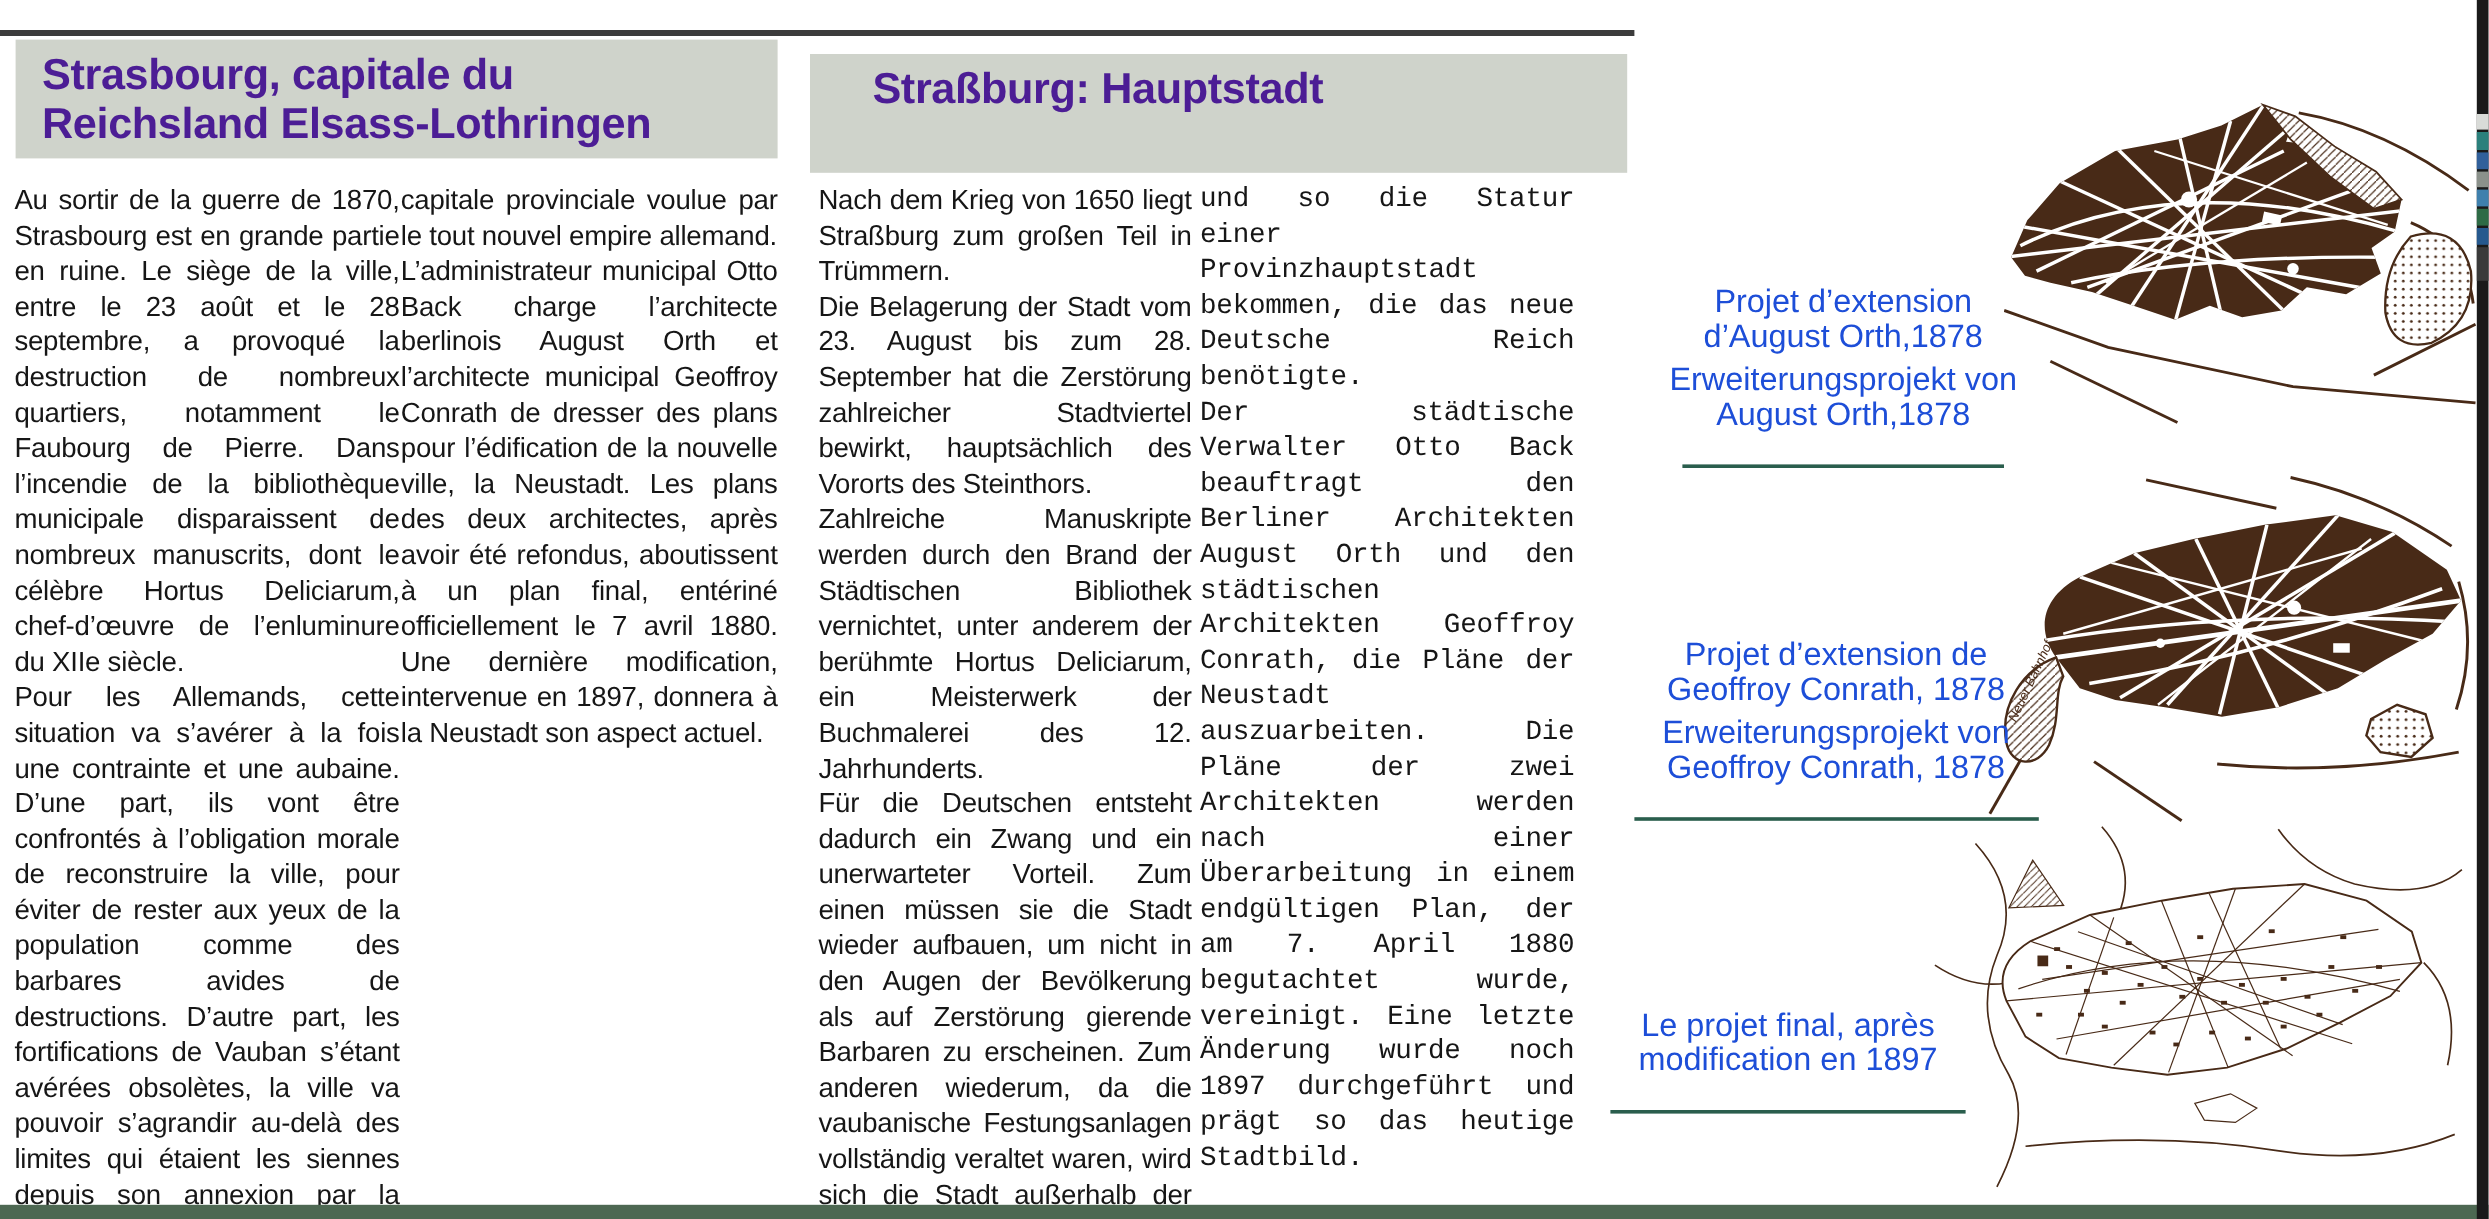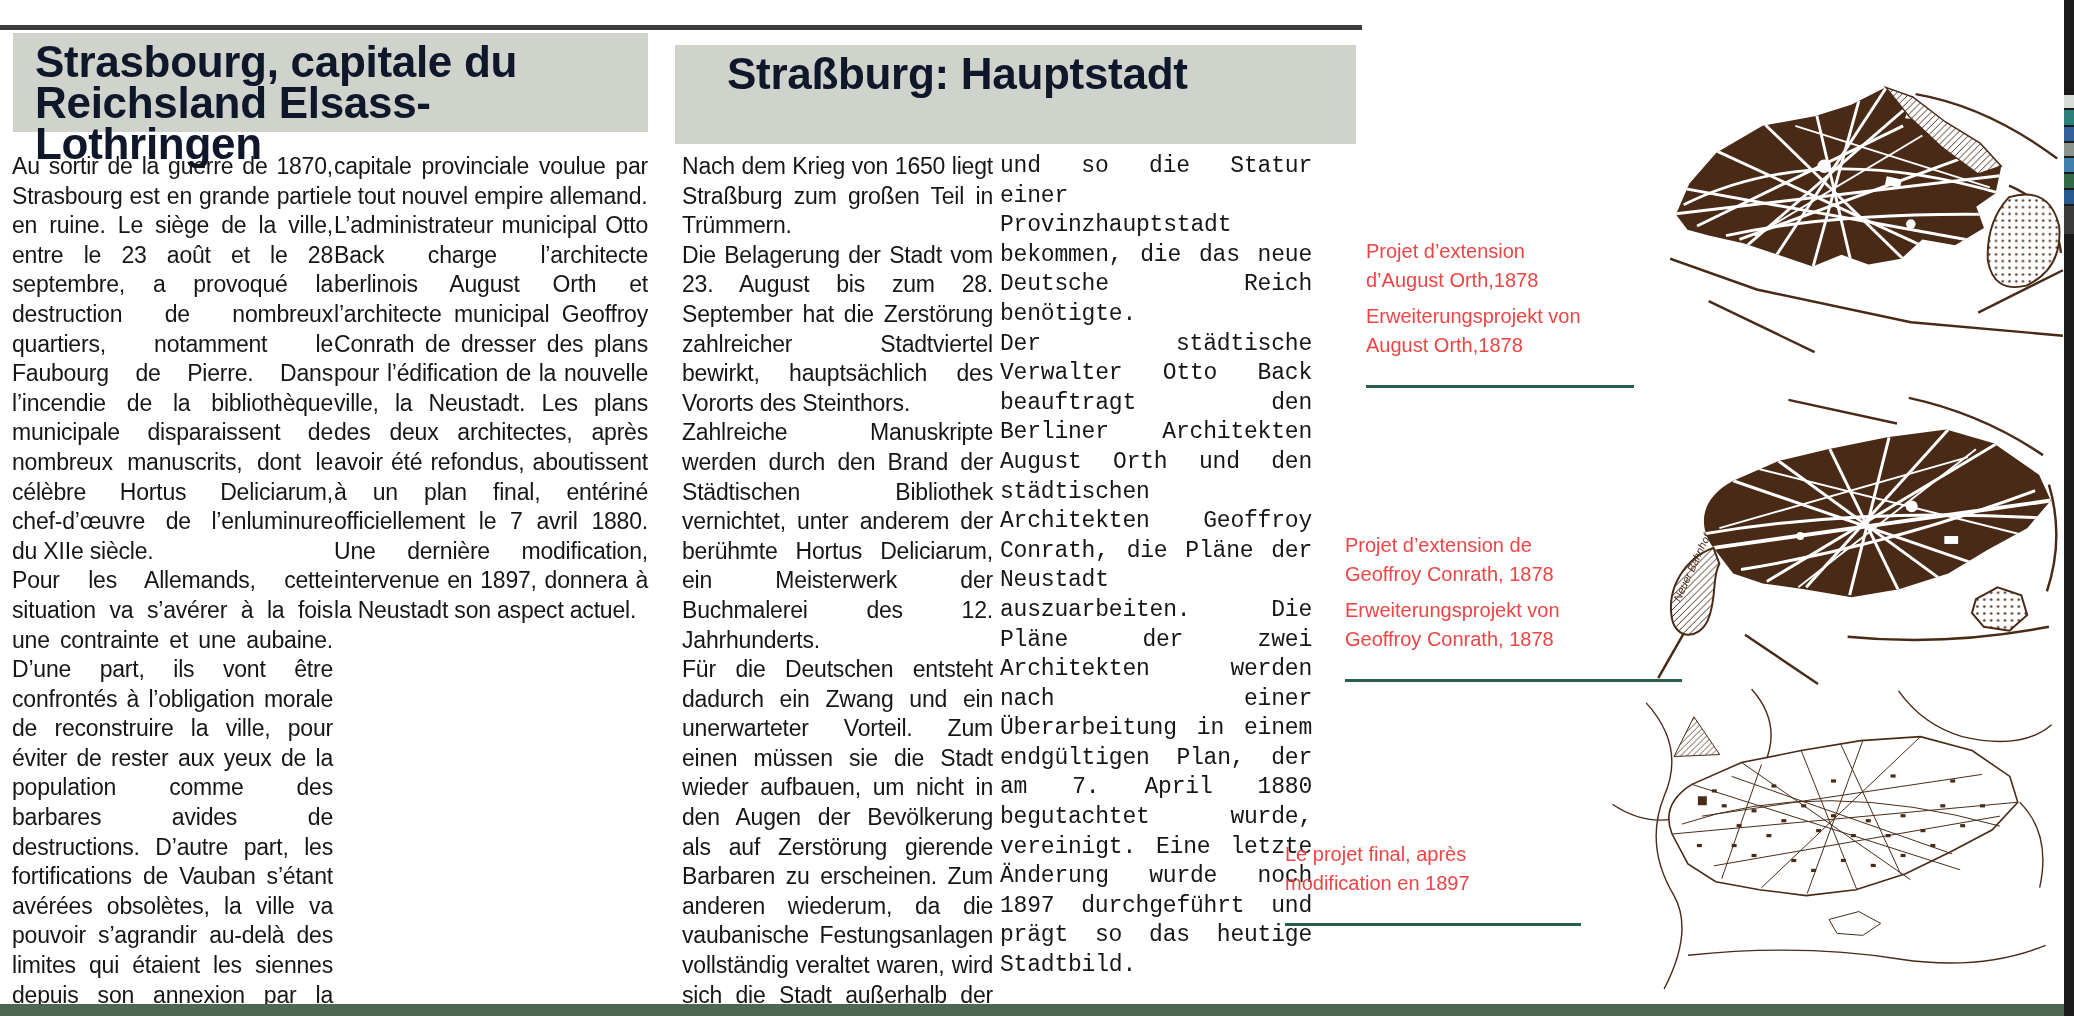--- a/index.html
+++ b/index.html
@@ -1,32 +1,32 @@
 <!DOCTYPE html>
 <html><head>
 <meta charset="utf-8">
 <title>Strasbourg — Reichsland Elsass-Lothringen</title>
 <style>
   html,body{margin:0;padding:0;background:#fff;}
   .page{position:relative;width:2074px;height:1016px;background:#ffffff;overflow:hidden;
         font-family:"Liberation Sans",sans-serif;color:#141414;}
   .topline{position:absolute;left:0;top:25px;width:1362px;height:5px;background:#3c3c3c;}
-  .hdr{position:absolute;top:33px;height:99px;background:#cfd3cb;color:#0f172a;
-       font-weight:bold;font-size:44px;line-height:41px;letter-spacing:-0.3px;
+  .hdr{position:absolute;top:33px;height:99px;background:#cfd3cb;color:#4c1d95;
+       font-weight:bold;font-size:36px;line-height:41px;letter-spacing:-0.3px;
        box-sizing:border-box;padding-top:8px;}
   .hdr-fr{left:13px;width:635px;padding-left:22px;}
   .hdr-de{left:675px;width:681px;padding-left:52px;margin-top:12px;}
   .col{position:absolute;top:152px;font-size:23px;line-height:29.6px;color:#161616;
        text-align:justify;letter-spacing:-0.2px;}
   .col p{margin:0;}
   .c1{left:12px;width:321px;}
   .c2{left:334px;width:314px;}
   .c3{left:682px;width:311px;}
   .c4{left:1000px;width:312px;font-family:Liberation Mono, monospace;}
-  .caption{position:absolute;text-align:left;font-size:20px;line-height:29px;color:#ef4444;z-index:3;}
+  .caption{position:absolute;text-align:center;font-size:27px;line-height:29px;color:#1d4ed8;z-index:3;}
   .caption .grp{margin-bottom:7px;}
   .cap-line{display:block;}
   .rule{display:inline-block;height:3px;background:#2a5e4d;margin-top:5px;}
   .fig1-cap{top:237px;right:368px;width:340px;}
   .fig2-cap{top:531px;right:359px;width:370px;}
   .fig3-cap{top:840px;right:379px;width:410px;}
   .map{position:absolute;z-index:1;}
   .map svg{display:block;width:100%;height:100%;}
   .edge{position:absolute;right:0;top:0;width:10px;height:1016px;background:#1a1a1a;z-index:5;}
   .edge .seg{position:absolute;left:0;width:10px;}

